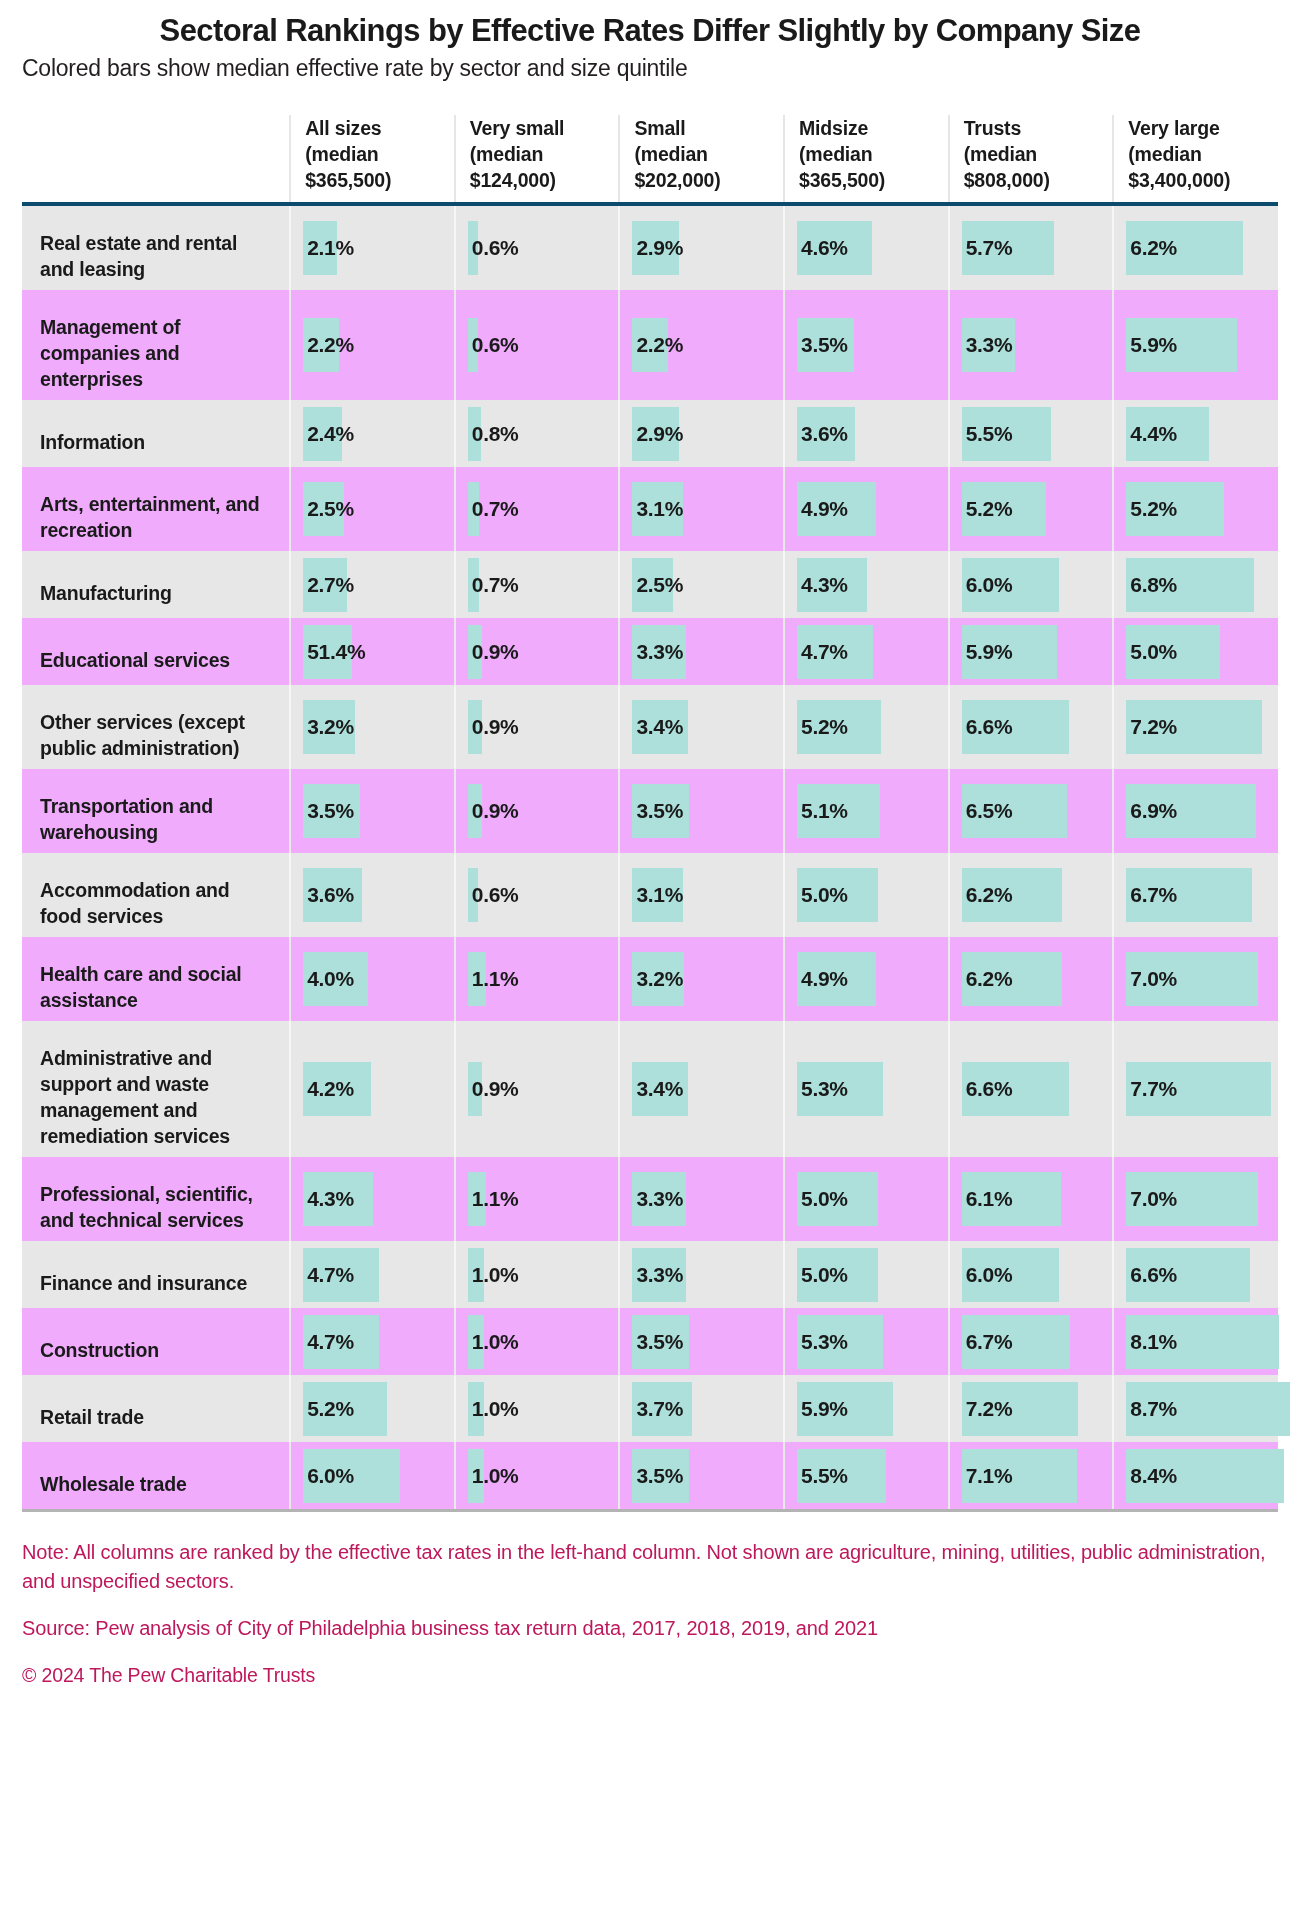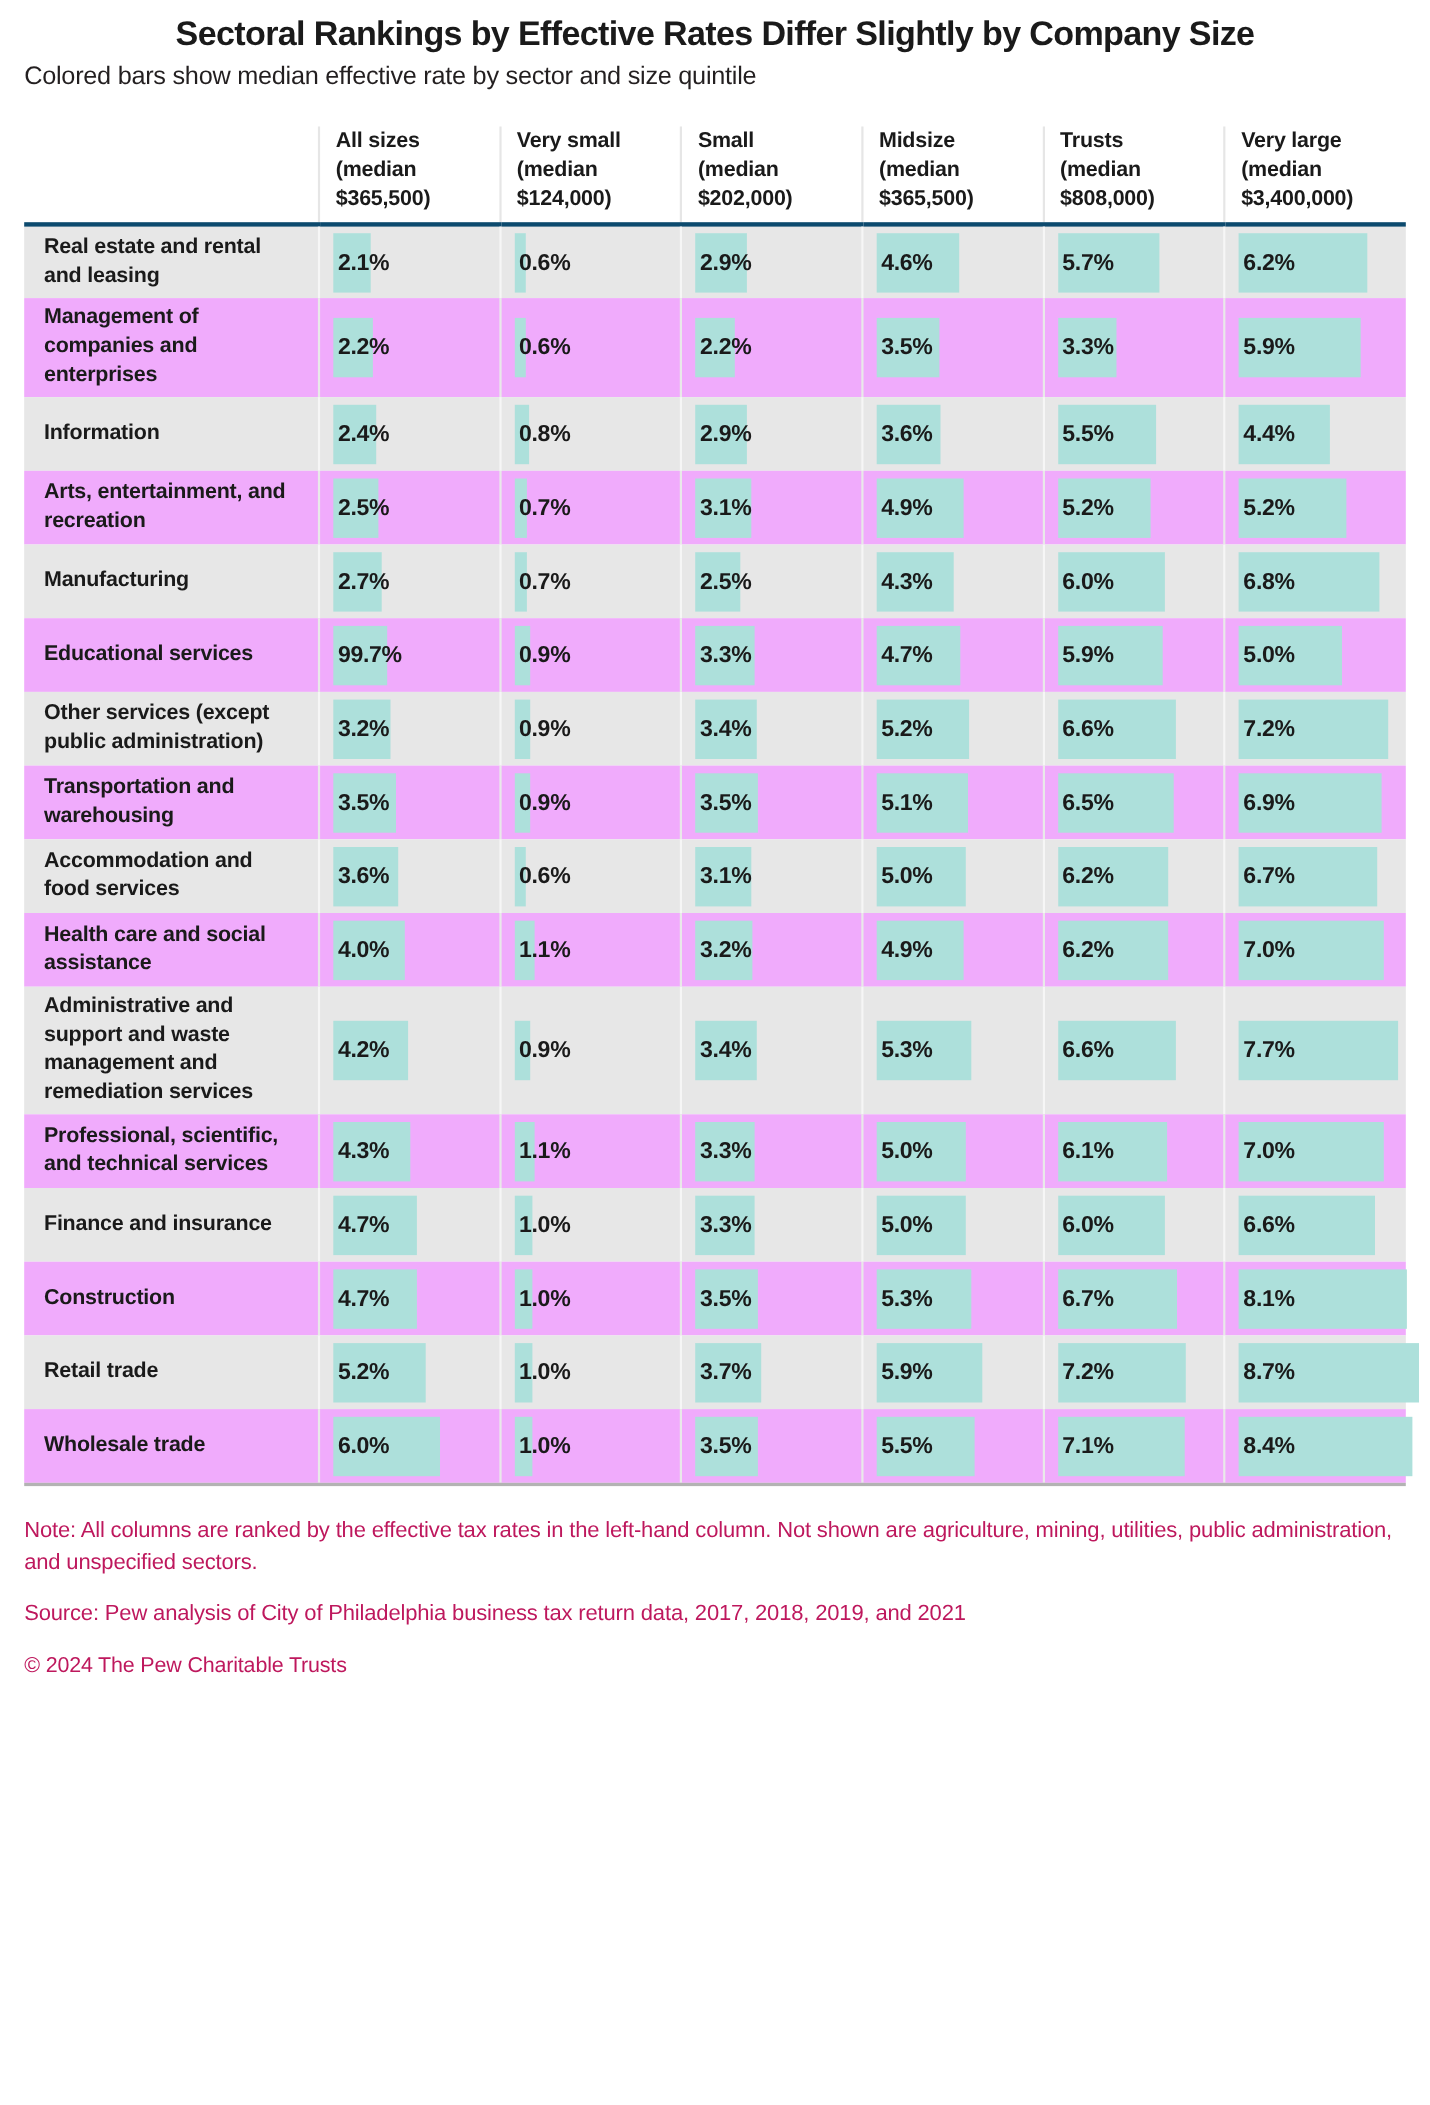--- a/index.html
+++ b/index.html
@@ -84,21 +84,21 @@
   tbody tr.shade td { background: #e7e7e7; }
   tbody tr.shade td { border-left-color: #f6f6f6; }
   tbody tr.plain td { background: #f0abfc; border-left-color: #e9e9e9; }
 
   td.label-cell {
     border-left: none;
     font-size: 19.5px;
     line-height: 26px;
     font-weight: 700;
     color: #1a1a1a;
-    padding: 4px 14px 8px 18px;
+    padding: 24px 14px 8px 18px;
     letter-spacing: -0.2px;
     vertical-align: middle;
   }
 
   .bar-wrap {
     position: relative;
     height: 54px;
     display: flex;
     align-items: center;
     padding-left: 12px;
@@ -386,21 +386,21 @@
               <div class="bar" style="width: 127.84px; background: rgb(173, 224, 219);"></div>
               <span class="bar-val">6.8%</span>
             </div>
           </td>
         </tr>
         <tr class="plain">
           <td class="label-cell">Educational services</td>
           <td>
             <div class="bar-wrap">
               <div class="bar" style="width: 48.6px; background: rgb(173, 224, 219);"></div>
-              <span class="bar-val">99.7%</span>
+              <span class="bar-val">51.4%</span>
             </div>
           </td>
           <td>
             <div class="bar-wrap">
               <div class="bar" style="width: 14.58px; background: rgb(173, 224, 219);"></div>
               <span class="bar-val">0.9%</span>
             </div>
           </td>
           <td>
             <div class="bar-wrap">

